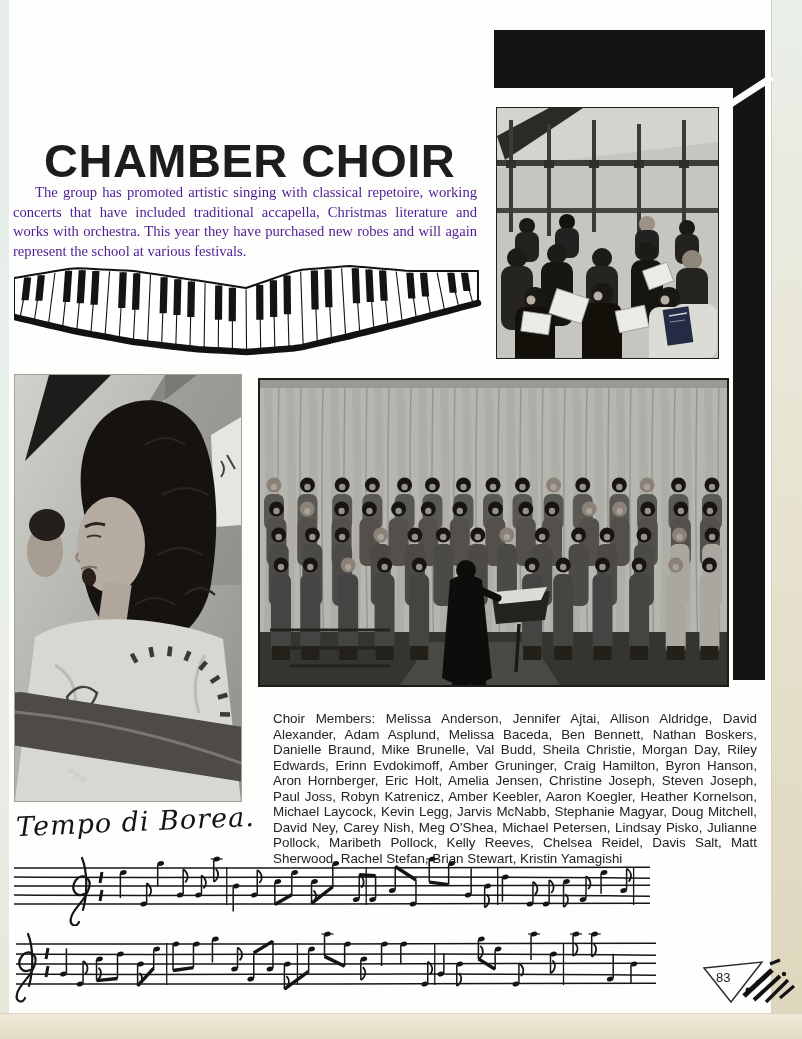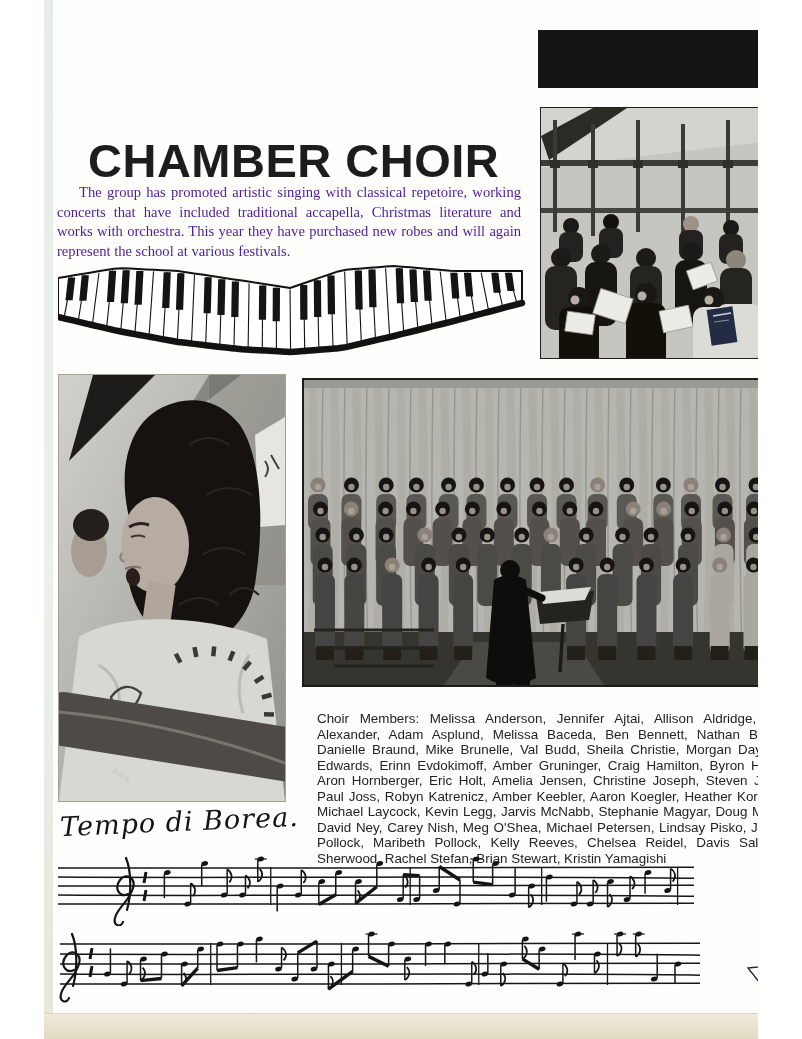--- a/index.html
+++ b/index.html
@@ -3,21 +3,21 @@
 <meta charset="utf-8">
 <style>
   :root{
     --ink:#1b1b1b;
     --edge-cream:#e3ddc6;
     --edge-green:#e8efe9;
     --photo-grey:#b6b6b0;
   }
   html,body{margin:0;padding:0;background:#fff;}
   .sheet{
-    position:relative;width:714px;height:1039px;margin:0 auto;
+    position:relative;width:802px;height:1039px;margin:0 auto;
     background:#fefefc;overflow:hidden;
     font-family:"Liberation Sans",sans-serif;color:var(--ink);
   }
   
   .edge-left{position:absolute;left:0;top:0;width:9px;height:1039px;
     background:linear-gradient(180deg,#e6ede8 0%,#eaf0ec 55%,#e7e7da 100%);}
   .edge-right{position:absolute;left:771px;top:0;width:31px;height:1039px;
     background:linear-gradient(180deg,#e9efe9 0%,#e8e4d2 45%,#ddd6bc 100%);
     border-left:1px solid #d6d2c2;}
   .edge-bottom{position:absolute;left:0;top:1013px;width:802px;height:26px;

